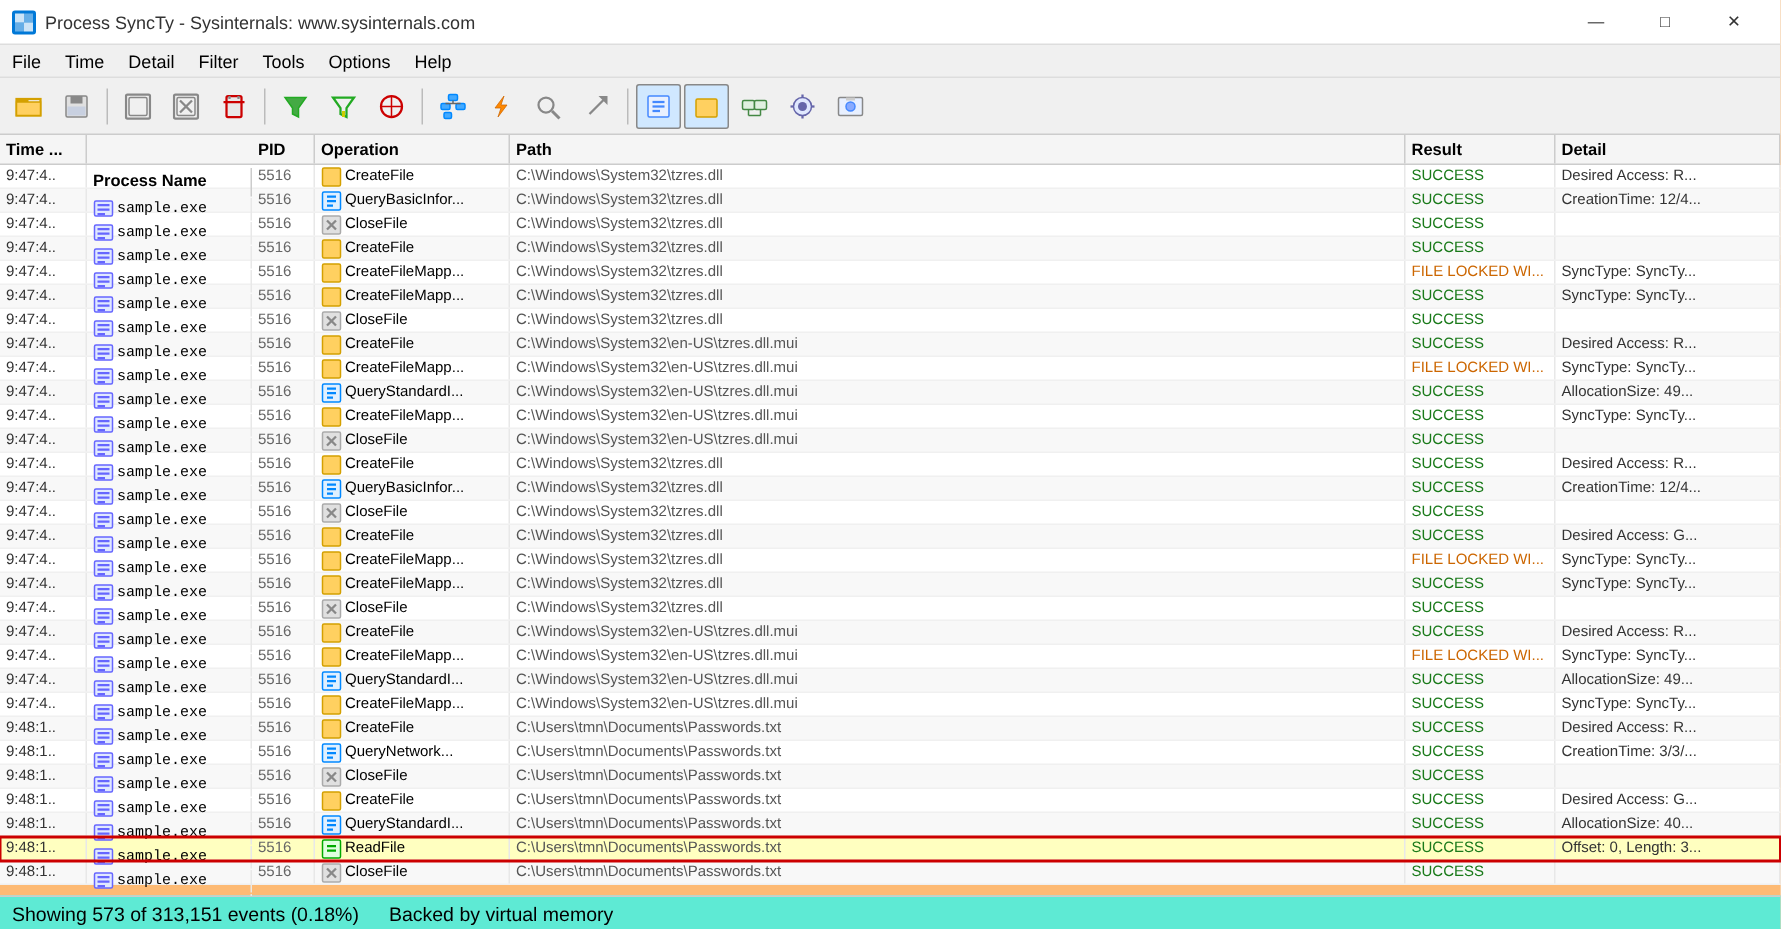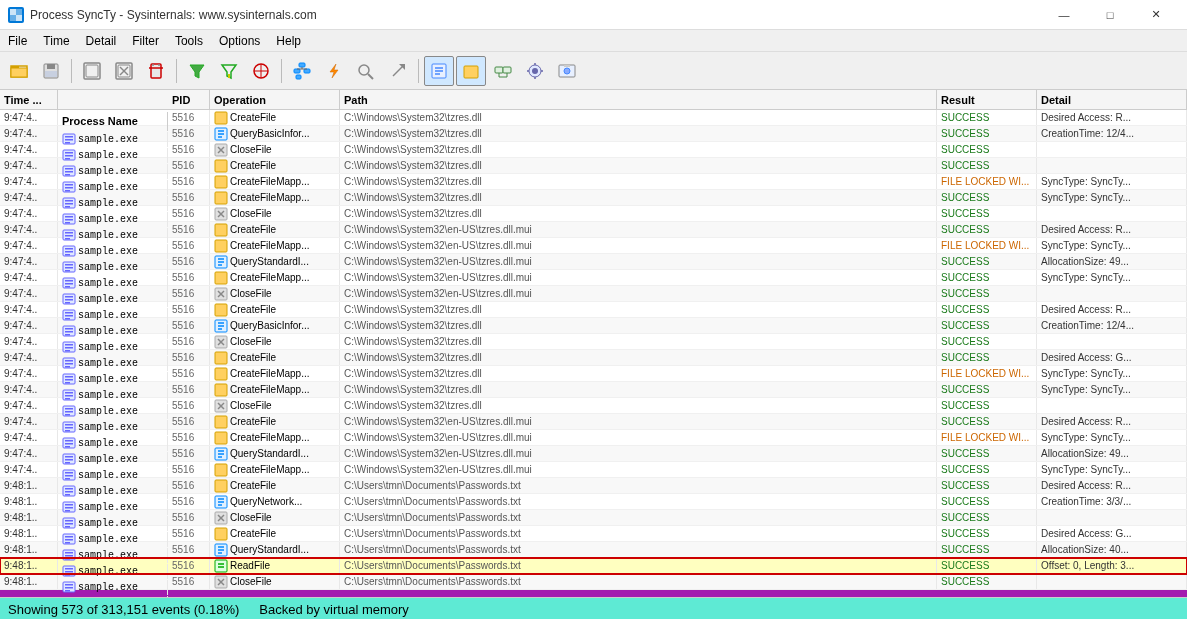--- a/index.html
+++ b/index.html
@@ -106,21 +106,21 @@
     }
     .tb-btn.active {
       border-color: #888;
       background: #d0e8ff;
     }
 
     
     .table-container {
       height: calc(619px - 30px - 22px - 38px - 22px);
       overflow: hidden;
-      background: #a21caf;
+      background: #fdba74;
     }
 
     
     .col-headers {
       display: flex;
       background: #f5f5f5;
       border-bottom: 1px solid #ccc;
       height: 20px;
       align-items: center;
       font-size: 11px;

